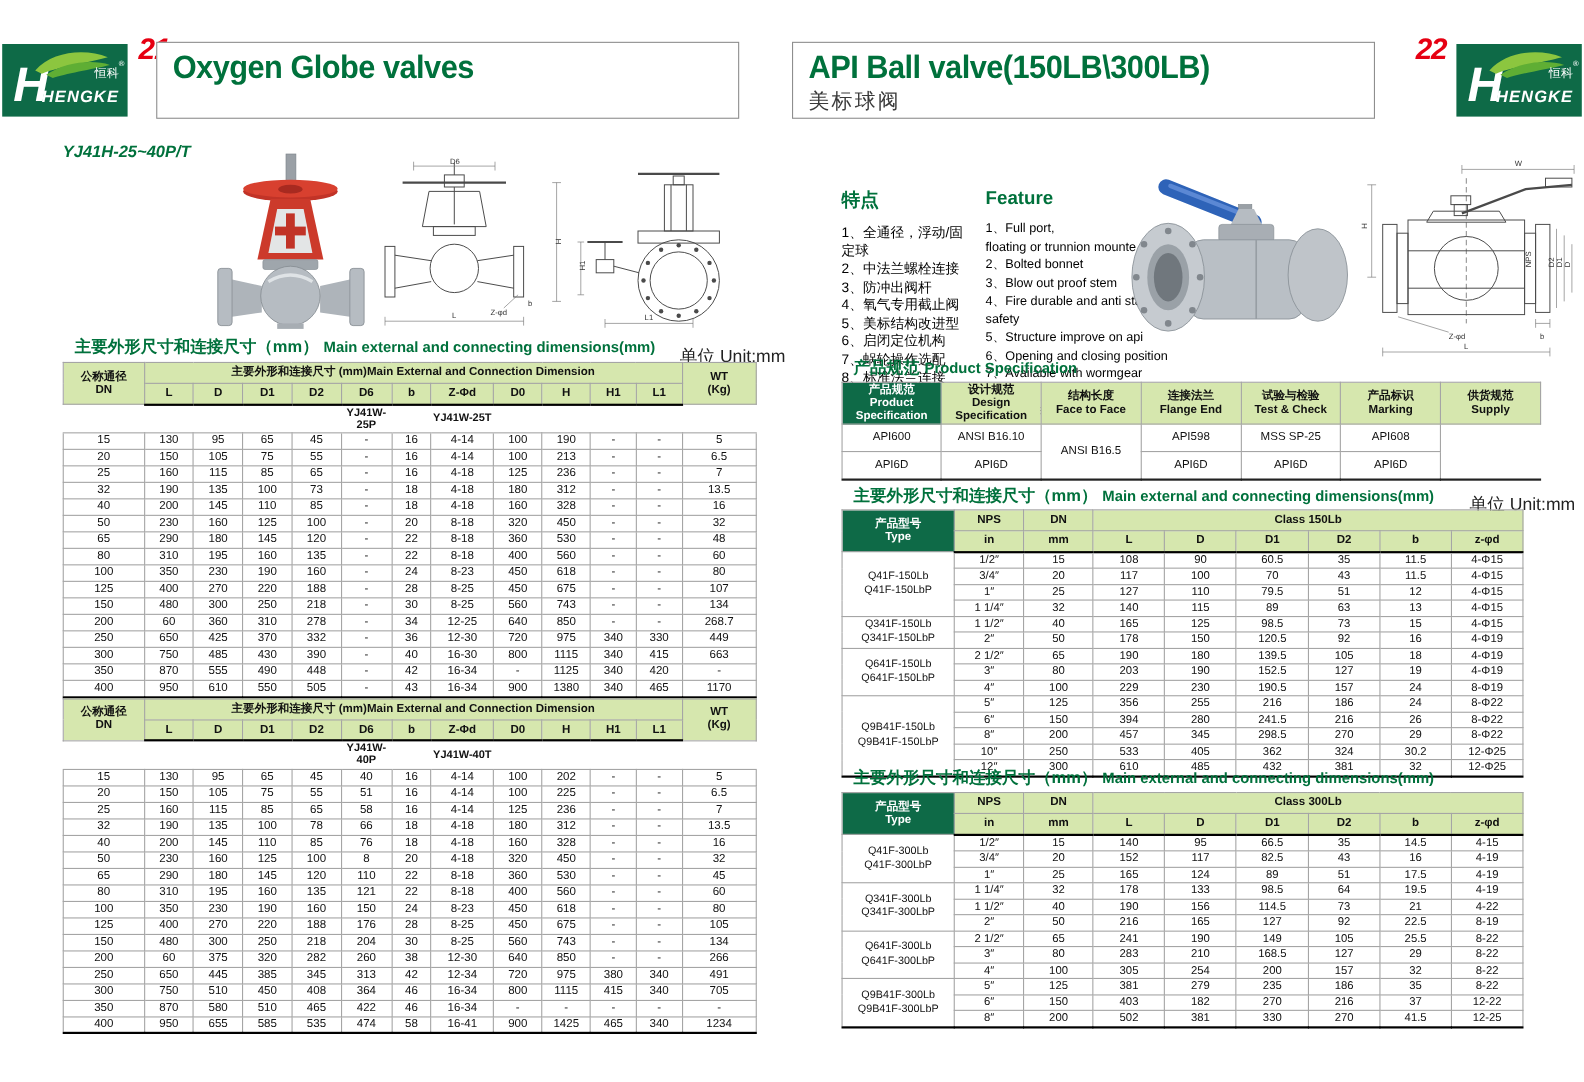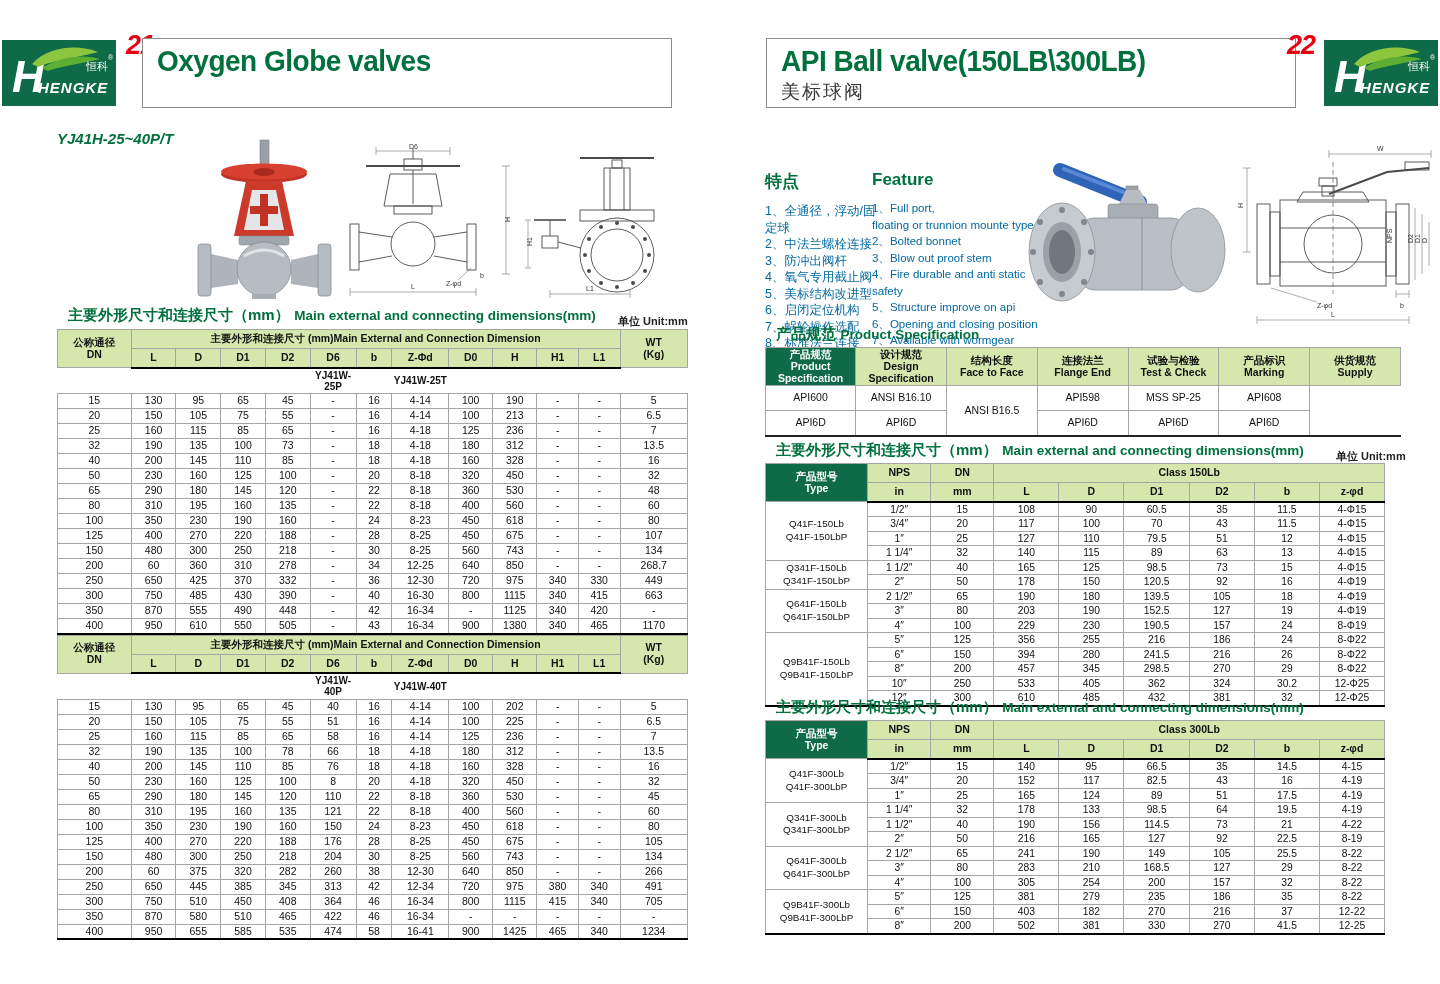--- a/index.html
+++ b/index.html
@@ -9,53 +9,53 @@
     background:#ffffff; font-family:"Liberation Sans", sans-serif; color:#1a1a1a;
   }
   .abs { position:absolute; }
 
   
   .logo-box { position:absolute; top:40px; width:114px; height:66px; background:#0e6a47; }
   #logo-left { left:2px; } #logo-right { left:1324px; }
   .pageno { position:absolute; top:30px; color:#e60012; font-size:27px; font-weight:bold; font-style:italic; letter-spacing:-1px; }
   #pn-21 { left:126px; } #pn-22 { left:1287px; }
   .title-box { position:absolute; top:38px; width:530px; height:70px; background:#fff; border:1px solid #8e8e8e; padding:6px 0 0 14px; }
-  #title-left  { left:142px; } #title-right { left:766px; }
+  #title-left  { left:142px; } #title-right { left:720px; }
   .title-en { color:#00713c; font-size:28px; font-weight:800; letter-spacing:-0.5px; line-height:32px; transform:scaleY(1.05); transform-origin:left top; }
   .title-zh { color:#3a3a3a; font-size:19px; letter-spacing:2px; margin-top:2px; }
 
   
   .sec-title { position:absolute; font-weight:bold;margin-left:11px; }
   .sec-title .zh { color:#00713c; font-size:15px; font-weight:bold; }
   .sec-title .en { color:#00713c; font-size:13.5px; font-weight:bold; }
-  .unit { position:absolute; font-size:11px; color:#222;font-weight:bold; }
+  .unit { position:absolute; font-size:16px; color:#222; }
 
   .model-code { position:absolute; left:57px; top:130px; color:#00713c; font-weight:800; font-size:15px; font-style:italic; letter-spacing:0; }
 
   
   table { border-collapse:collapse; table-layout:fixed; width:100%; }
   th, td { border:1px solid #a5a5a5; text-align:center; vertical-align:middle; padding:1px 0; font-size:10.5px; line-height:1.12; color:#111; }
   thead th { background:#d6e7ae; font-weight:bold; }
   .pre { white-space:pre-line; }
   .thick-bottom th { border-bottom:2.5px solid #000; }
   table { border-top:1.5px solid #333; border-bottom:2.5px solid #000; }
 
   
   .ltab-wrap { position:absolute; left:57px; top:329px; width:631px; }
   .ltab td { height:15px; }
   .ltab thead th { height:19px; }
   .ltab .model-row td { border-left:none; border-right:none; font-weight:bold; font-size:10px; height:16px; background:#fff; }
 
   
   .feat-col { position:absolute; top:170px; }
   #feat-zh { left:765px; width:122px; }
-  #feat-en { left:872px; width:185px; }
+  #feat-en { left:896px; width:185px; }
   .feat-heading { color:#00713c; font-weight:800; font-size:17px; }
   .feat-list { margin:10px 0 0 0; padding:0; list-style:none; counter-reset:fi; }
-  .feat-list li { counter-increment:fi; font-size:11.5px; line-height:16.5px; color:#0369a1; white-space:pre-line; }
+  .feat-list li { counter-increment:fi; font-size:11.5px; line-height:16.5px; color:#000000; white-space:pre-line; }
   .feat-list li::before { content:counter(fi) "、"; }
   #feat-zh .feat-list li { font-size:12.5px; }
 
   .spec-wrap { position:absolute; left:765px; top:347px; width:636px; }
   .spec-wrap table { border-top:1px solid #777; border-bottom:2px solid #222; }
   .spec-wrap thead th { height:38px; font-size:10.5px; }
   .spec-wrap td { height:25px; }
   .corner-dark { background:#0e6a47 !important; color:#fff !important; font-weight:bold; }
 
   .rtab-wrap { position:absolute; left:765px; width:620px; }

